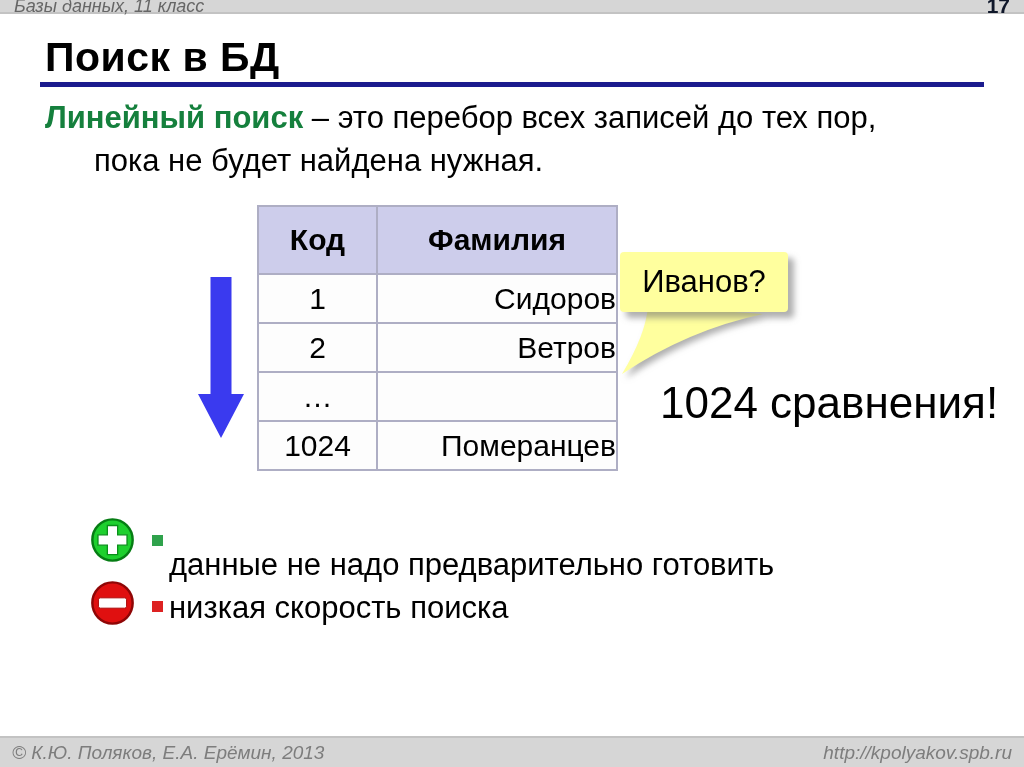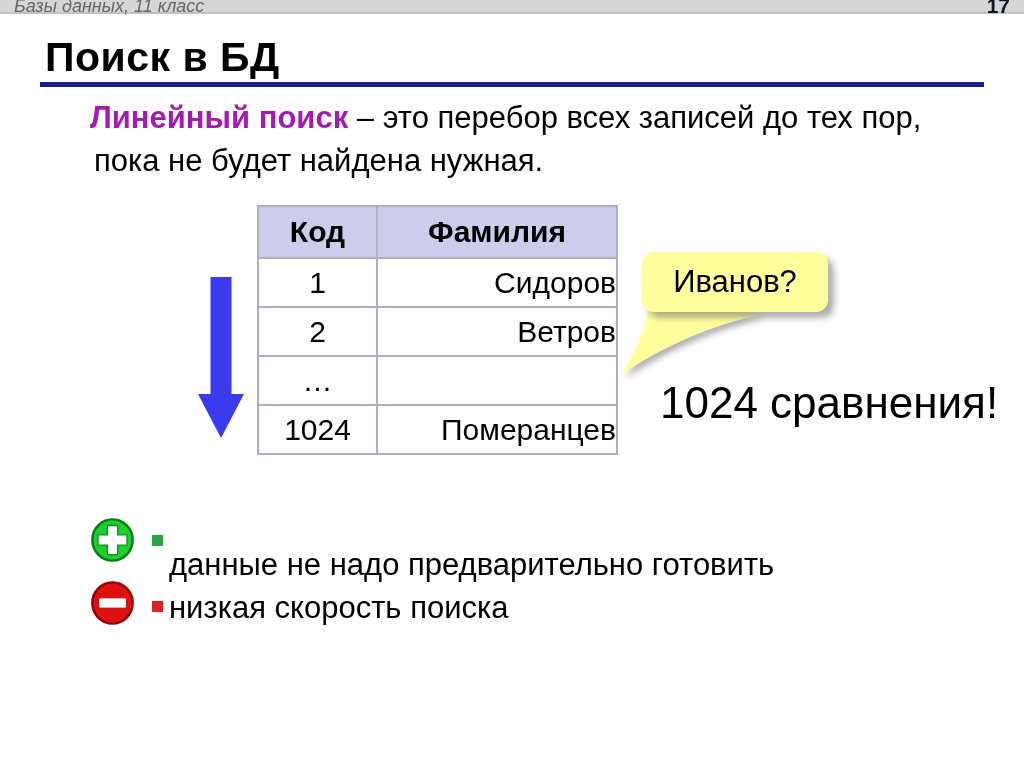--- a/index.html
+++ b/index.html
@@ -33,47 +33,47 @@
   .title-rule {
     position: absolute; left: 40px; top: 82px;
     width: 944px; height: 5px; background: #1b1b8e;
   }
 
   
   .definition {
     position: absolute; left: 45px; top: 96px;
     font-size: 31px; line-height: 43px; width: 950px;
   }
-  .definition .term { color: #a21caf; font-weight: bold; margin-left: 45px; }
+  .definition .term { color: #15803d; font-weight: bold; }
   .definition .line2 { margin-left: 49px; }
 
   
   .arrow { position: absolute; left: 198px; top: 277px; width: 46px; height: 161px; }
 
   
   .db-table {
     position: absolute; left: 257px; top: 205px;
     border-collapse: collapse; font-size: 30px;
     background: #fdfdfd;
   }
   .db-table th, .db-table td { border: 2px solid #aeaec4; }
   .db-table th {
     background: #cdcdeb; font-weight: bold;
-    height: 50px; padding: 8px 10px;
+    height: 50px; padding: 16px 10px;
   }
   .db-table td { height: 49px; }
   .db-table .col-code { width: 119px; }
   .db-table .col-surname { width: 240px; }
   .db-table td.cell-code { text-align: center; }
   .db-table td.cell-surname { text-align: right; padding-left: 10px; }
 
   
   .bubble {
-    position: absolute; left: 642px; top: 252px; width: 186px; height: 60px;
-    background: #ffff9e; border-radius: 12px;
+    position: absolute; left: 620px; top: 252px; width: 168px; height: 60px;
+    background: #ffff9e; border-radius: 4px;
     box-shadow: 6px 6px 6px rgba(110,110,110,0.55);
     display: flex; align-items: center; justify-content: center;
     font-size: 31px; z-index: 3;
   }
   .bubble-tail {
     position: absolute; left: 618px; top: 306px; width: 150px; height: 72px;
     z-index: 2;
     filter: drop-shadow(4px 4px 3px rgba(110,110,110,0.55));
   }
 
@@ -178,14 +178,18 @@
 
   <span class="point-icon icon-con">
     <svg width="45" height="46" viewBox="0 0 48 48">
       <ellipse cx="24" cy="24" rx="21.5" ry="22" fill="#e01010" stroke="#8f0606" stroke-width="2.6"></ellipse>
       <rect x="9" y="18.5" width="30" height="11" rx="2" fill="#ffffff" stroke="#aa0000" stroke-width="1"></rect>
     </svg>
   </span>
   <span class="bullet-square sq-con"></span>
   <div class="point-text text-con">низкая скорость поиска</div>
 
+  <div class="footer">
+    <span>© К.Ю. Поляков, Е.А. Ерёмин, 2013</span>
+    <span>http://kpolyakov.spb.ru</span>
+  </div>
 
 </div>
 
 </body></html>

